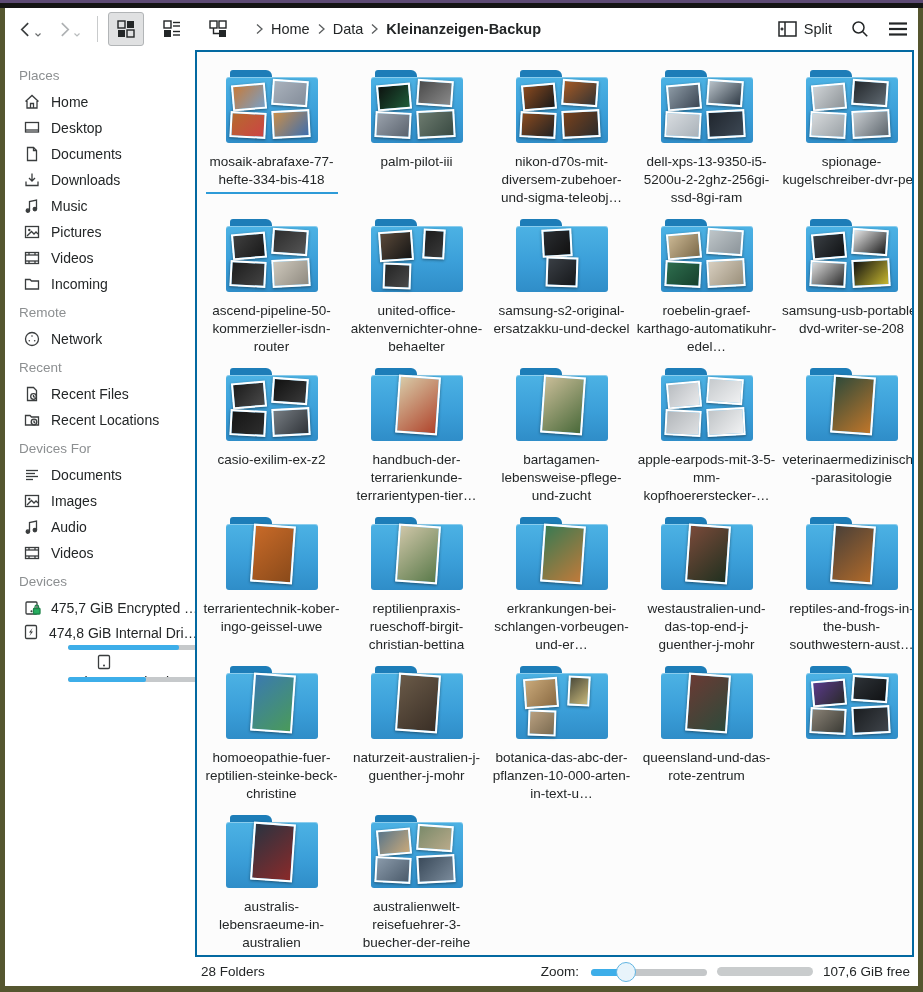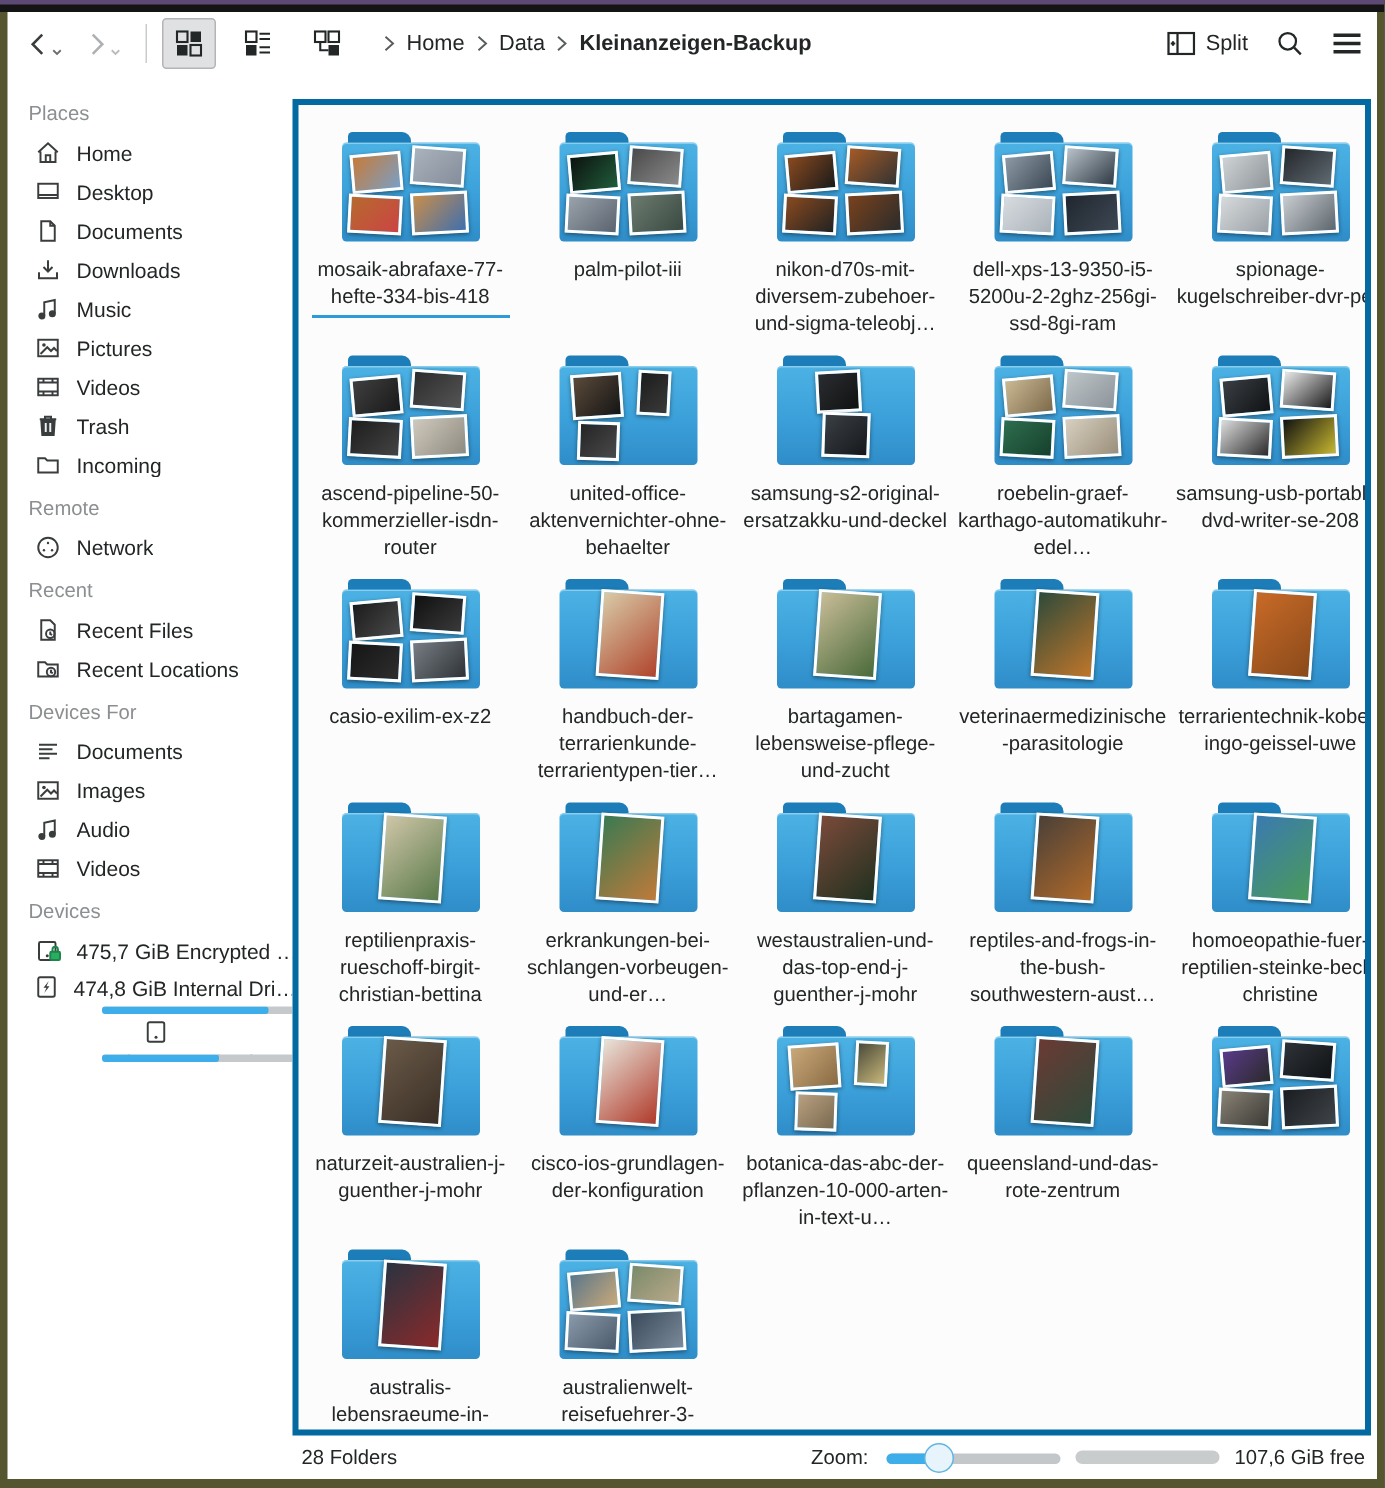--- a/index.html
+++ b/index.html
@@ -29,21 +29,21 @@
   .sidebar{width:190px;flex:0 0 auto;padding:10px 0 0 0;overflow:hidden;font-size:14px;color:#232627;}
   .sb-header{color:#8c8f91;font-size:13.5px;padding:8px 0 6px 14px;}
   .sb-item{display:flex;align-items:center;height:26px;padding-left:17px;cursor:default;}
   .sb-item .sb-icon{width:20px;height:20px;flex:0 0 auto;display:flex;align-items:center;justify-content:center;margin-right:9px;}
   .sb-label{white-space:nowrap;overflow:hidden;}
   .sb-device{display:block;height:32px;padding-left:17px;}
   .sb-device .dev-top{display:flex;align-items:center;height:24px;}
   .dev-bar{margin-left:46px;width:140px;height:5px;background:#c6c9cb;border-radius:2px;overflow:hidden;margin-top:0px;}
   .dev-fill{height:100%;background:#3daee9;border-radius:2px;}
 
-  .view{flex:1 1 auto;background:#fcfcfc;border:4px solid #0369a1;margin:16px 4px 0 0;position:relative;overflow:hidden;}
+  .view{flex:1 1 auto;background:#fcfcfc;border:2px solid #0369a1;margin:0 4px 0 0;position:relative;overflow:hidden;}
   .grid{display:grid;grid-template-columns:repeat(5,145px);padding:12px 0 0 2px;}
   .cell{width:145px;height:149px;display:flex;flex-direction:column;align-items:center;padding-top:6px;}
   .fname{margin-top:7px;font-size:13.5px;line-height:1.32;color:#232627;text-align:center;width:141px;overflow-wrap:break-word;position:relative;}
   .sel-line{height:2px;background:#2d9bd8;width:132px;margin:3px auto 0;}
 
   
   .folder{position:relative;width:96px;height:76px;flex:0 0 auto;}
   .folder .tab{position:absolute;left:6px;top:0;width:42px;height:14px;background:#1d7db8;border-radius:3px 6px 0 0;}
   .folder .fbody{position:absolute;left:2px;top:7px;width:92px;height:66px;border-radius:3px;background:linear-gradient(180deg,#4cb2e4 0%,#3b9fd9 55%,#2f8dc8 100%);box-shadow:inset 0 1px 0 rgba(255,255,255,.35);}
   .thumb{position:absolute;border:2px solid #fff;box-shadow:0 1px 3px rgba(0,0,0,.45);}
@@ -228,31 +228,20 @@
                 <line x1="12" y1="3.5" x2="12" y2="6"></line>
                 <line x1="6" y1="12" x2="6" y2="14.5"></line>
                 <line x1="12" y1="12" x2="12" y2="14.5"></line>
               </svg>
             </span>
             <span class="sb-label">Videos</span>
           </div>
           <div class="sb-item">
             <span class="sb-icon">
               <svg width="18" height="18" viewBox="0 0 18 18" fill="none" stroke="#3a3d3e" stroke-width="1.3">
-                <path d="M4.5 5 H13.5 L12.8 15 H5.2 Z" fill="#3a3d3e"></path>
-                <path d="M3.5 4.5 H14.5 M7 4 V2.8 H11 V4"></path>
-                <line x1="7.5" y1="7" x2="7.5" y2="13" stroke="#eff0f1"></line>
-                <line x1="10.5" y1="7" x2="10.5" y2="13" stroke="#eff0f1"></line>
-              </svg>
-            </span>
-            <span class="sb-label">Trash</span>
-          </div>
-          <div class="sb-item">
-            <span class="sb-icon">
-              <svg width="18" height="18" viewBox="0 0 18 18" fill="none" stroke="#3a3d3e" stroke-width="1.3">
                 <path d="M2.5 4.5 H7 L8.5 6 H15.5 V14 H2.5 Z"></path>
               </svg>
             </span>
             <span class="sb-label">Incoming</span>
           </div>
           <div class="sb-header">Remote</div>
           <div class="sb-item">
             <span class="sb-icon">
               <svg width="18" height="18" viewBox="0 0 18 18" fill="none" stroke="#3a3d3e" stroke-width="1.3">
                 <circle cx="9" cy="9" r="6.5"></circle>
@@ -501,20 +490,31 @@
                 <div class="tab"></div>
                 <div class="fbody"></div>
                 <div class="thumb" style="left: 28px; top: 8px; width: 42px; height: 58px; transform: rotate(4deg); background: linear-gradient(135deg, rgb(201, 189, 152), rgb(74, 106, 58));"></div>
               </div>
               <div class="fname">bartagamen-lebensweise-pflege-und-zucht</div>
             </div>
             <div class="cell">
               <div class="folder">
                 <div class="tab"></div>
                 <div class="fbody"></div>
+                <div class="thumb" style="left: 8px; top: 14px; width: 34px; height: 26px; transform: rotate(-5deg); background: linear-gradient(135deg, rgb(185, 189, 193), rgb(233, 234, 236));"></div>
+                <div class="thumb" style="left: 48px; top: 10px; width: 36px; height: 26px; transform: rotate(4deg); background: linear-gradient(135deg, rgb(198, 202, 205), rgb(240, 241, 242));"></div>
+                <div class="thumb" style="left: 6px; top: 42px; width: 36px; height: 26px; transform: rotate(3deg); background: linear-gradient(135deg, rgb(178, 182, 186), rgb(223, 225, 227));"></div>
+                <div class="thumb" style="left: 48px; top: 40px; width: 38px; height: 28px; transform: rotate(-3deg); background: linear-gradient(135deg, rgb(192, 196, 199), rgb(242, 243, 244));"></div>
+              </div>
+              <div class="fname">apple-earpods-mit-3-5-mm-kopfhoererstecker-…</div>
+            </div>
+            <div class="cell">
+              <div class="folder">
+                <div class="tab"></div>
+                <div class="fbody"></div>
                 <div class="thumb" style="left: 28px; top: 8px; width: 42px; height: 58px; transform: rotate(4deg); background: linear-gradient(135deg, rgb(46, 74, 58), rgb(192, 118, 42));"></div>
               </div>
               <div class="fname">veterinaermedizinische-parasitologie</div>
             </div>
             <div class="cell">
               <div class="folder">
                 <div class="tab"></div>
                 <div class="fbody"></div>
                 <div class="thumb" style="left: 28px; top: 8px; width: 42px; height: 58px; transform: rotate(4deg); background: linear-gradient(135deg, rgb(200, 106, 40), rgb(138, 74, 26));"></div>
               </div>
@@ -560,28 +560,20 @@
               </div>
               <div class="fname">homoeopathie-fuer-reptilien-steinke-beck-christine</div>
             </div>
             <div class="cell">
               <div class="folder">
                 <div class="tab"></div>
                 <div class="fbody"></div>
                 <div class="thumb" style="left: 28px; top: 8px; width: 42px; height: 58px; transform: rotate(4deg); background: linear-gradient(135deg, rgb(106, 90, 72), rgb(58, 47, 38));"></div>
               </div>
               <div class="fname">naturzeit-australien-j-guenther-j-mohr</div>
-            </div>
-            <div class="cell">
-              <div class="folder">
-                <div class="tab"></div>
-                <div class="fbody"></div>
-                <div class="thumb" style="left: 28px; top: 8px; width: 42px; height: 58px; transform: rotate(4deg); background: linear-gradient(135deg, rgb(232, 228, 218), rgb(176, 58, 42));"></div>
-              </div>
-              <div class="fname">cisco-ios-grundlagen-der-konfiguration</div>
             </div>
             <div class="cell">
               <div class="folder">
                 <div class="tab"></div>
                 <div class="fbody"></div>
                 <div class="thumb" style="left: 10px; top: 12px; width: 34px; height: 30px; transform: rotate(-4deg); background: linear-gradient(135deg, rgb(201, 169, 122), rgb(138, 106, 66));"></div>
                 <div class="thumb" style="left: 54px; top: 10px; width: 22px; height: 30px; transform: rotate(3deg); background: linear-gradient(135deg, rgb(74, 74, 58), rgb(201, 184, 122));"></div>
                 <div class="thumb" style="left: 14px; top: 44px; width: 28px; height: 26px; transform: rotate(2deg); background: linear-gradient(135deg, rgb(185, 160, 128), rgb(122, 106, 80));"></div>
               </div>
               <div class="fname">botanica-das-abc-der-pflanzen-10-000-arten-in-text-u…</div>

